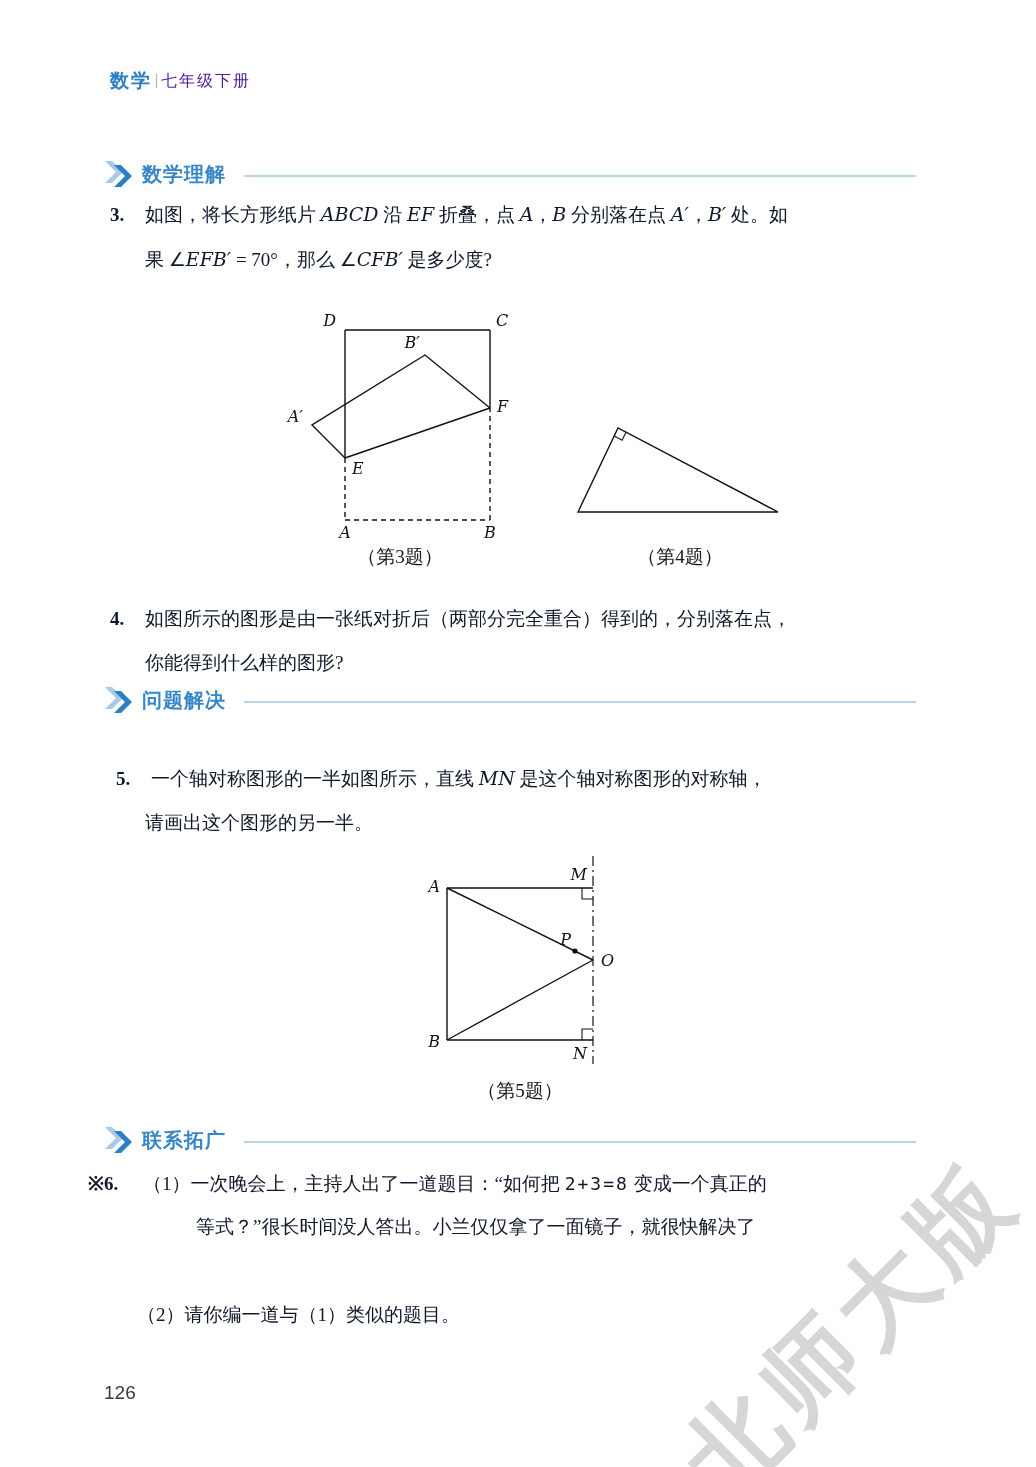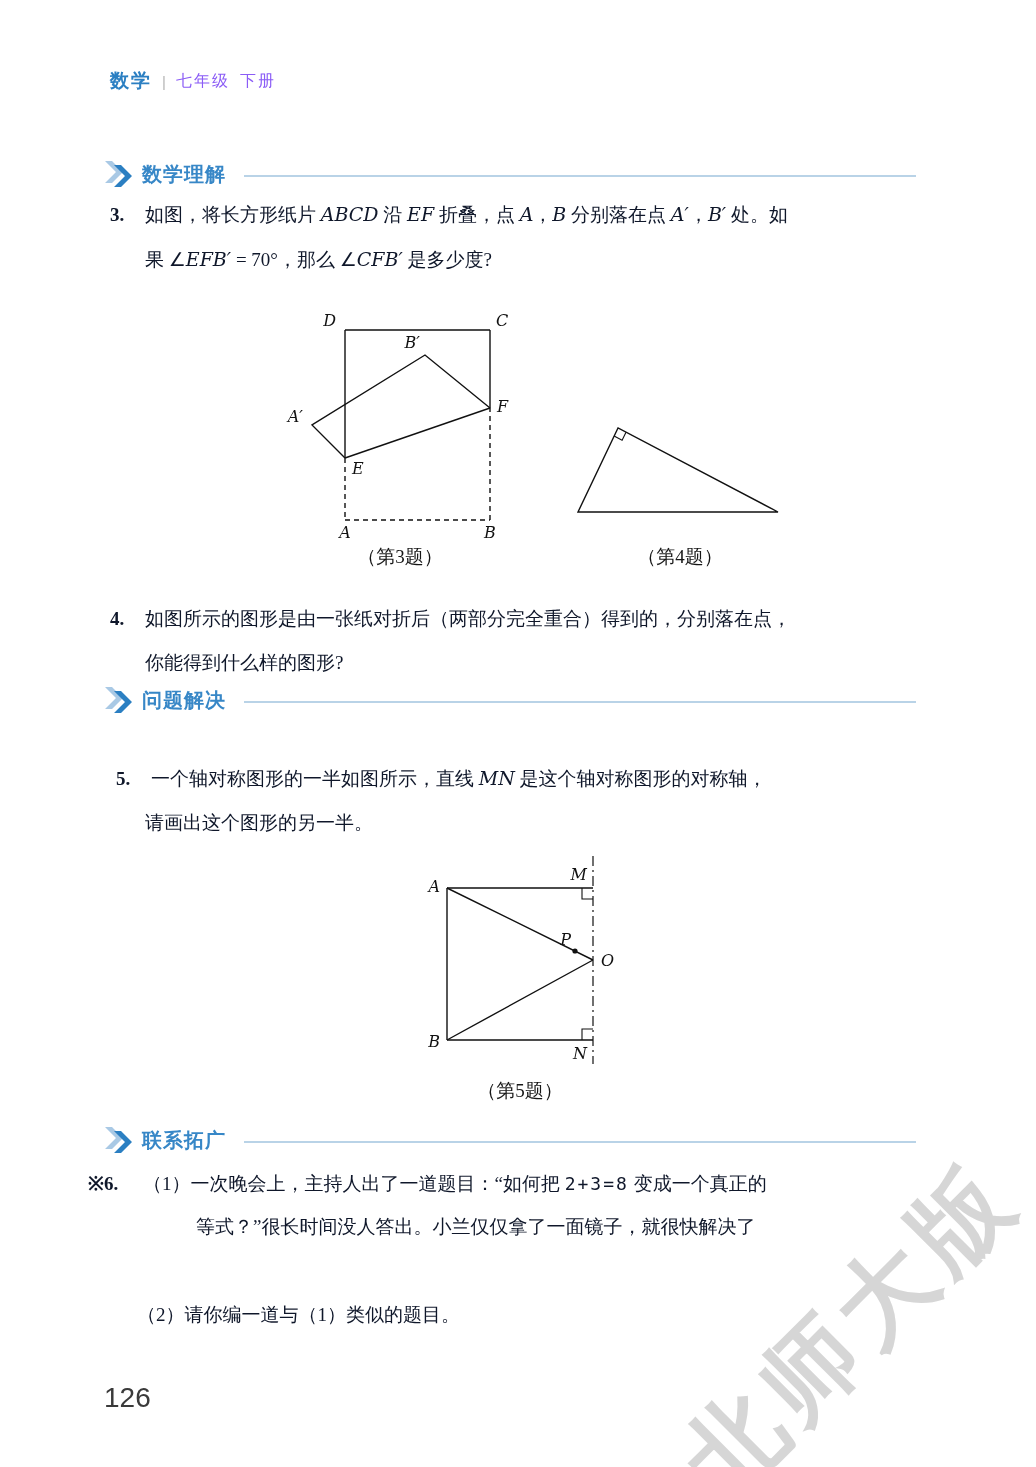--- a/index.html
+++ b/index.html
@@ -1,23 +1,23 @@
 <!DOCTYPE html>
 <html><head>
 <meta charset="utf-8">
 <style>
   html,body{margin:0;padding:0;background:#ffffff;}
   .page{position:relative;width:1036px;height:1467px;background:#ffffff;overflow:hidden;
         font-family:"Liberation Serif","DejaVu Serif",serif;color:#1a1a1a;}
   
-  .hdr{position:absolute;top:68px;left:110px;display:flex;align-items:center;gap:10px;
-       font-family:Liberation Sans, sans-serif;}
+  .hdr{position:absolute;top:68px;left:110px;display:flex;align-items:center;
+       font-family:Liberation Mono, monospace;}
   .hdr-subject{color:#2b7fc2;font-weight:bold;font-size:19px;letter-spacing:2px;}
   .hdr-div{color:#b5b5b5;font-size:15px;}
-  .hdr-grade,.hdr-vol{font-size:16px;color:#8b5cf6;letter-spacing:2px;text-align:right;}
+  .hdr-grade,.hdr-vol{font-size:16px;color:#4c1d95;letter-spacing:2px;text-align:right;}
   
   .sec{position:absolute;left:104px;width:812px;height:32px;display:flex;align-items:center;justify-content:center;}
   .sec-title{font-family:"Liberation Sans","DejaVu Sans",sans-serif;font-weight:bold;
              font-size:20px;color:#3787c7;margin-left:8px;letter-spacing:1px;}
   .sec-rule{flex:1;height:0;border-top:2px solid #b9d3e7;margin-left:18px;margin-top:3px;}
   
   .tline{position:absolute;white-space:nowrap;font-size:19px;color:#0f172a;}
   .num{font-weight:700;display:inline-block;}
   .m{font-style:italic;font-family:"DejaVu Serif","Liberation Serif",serif;}
   .ang{font-style:normal;font-family:"DejaVu Sans","Liberation Sans",sans-serif;}
@@ -25,21 +25,21 @@
   .caption{position:absolute;font-size:19px;text-align:center;color:#161616;}
   
   .fig{position:absolute;}
   .flabel{font-style:italic;font-size:16px;font-family:"DejaVu Serif","Liberation Serif",serif;fill:#111;}
   
   .wm{position:absolute;left:572px;top:1265px;width:560px;text-align:center;
       transform:rotate(-45deg);transform-origin:center;white-space:nowrap;
       font-family:"Liberation Sans","DejaVu Sans",sans-serif;font-weight:bold;
       font-size:96px;letter-spacing:10px;color:rgba(165,165,165,0.45);z-index:0;}
   .content{position:absolute;inset:0;z-index:1;}
-  .pageno{position:absolute;left:104px;top:1382px;font-size:28px;color:#3a3a3a;
+  .pageno{position:absolute;left:104px;top:1382px;font-size:19px;color:#3a3a3a;
           font-family:"Liberation Sans","DejaVu Sans",sans-serif;}
 </style>
 </head>
 <body>
 
 <div class="page">
 
   <div class="wm">北师大版</div>
 
   <div class="content">

